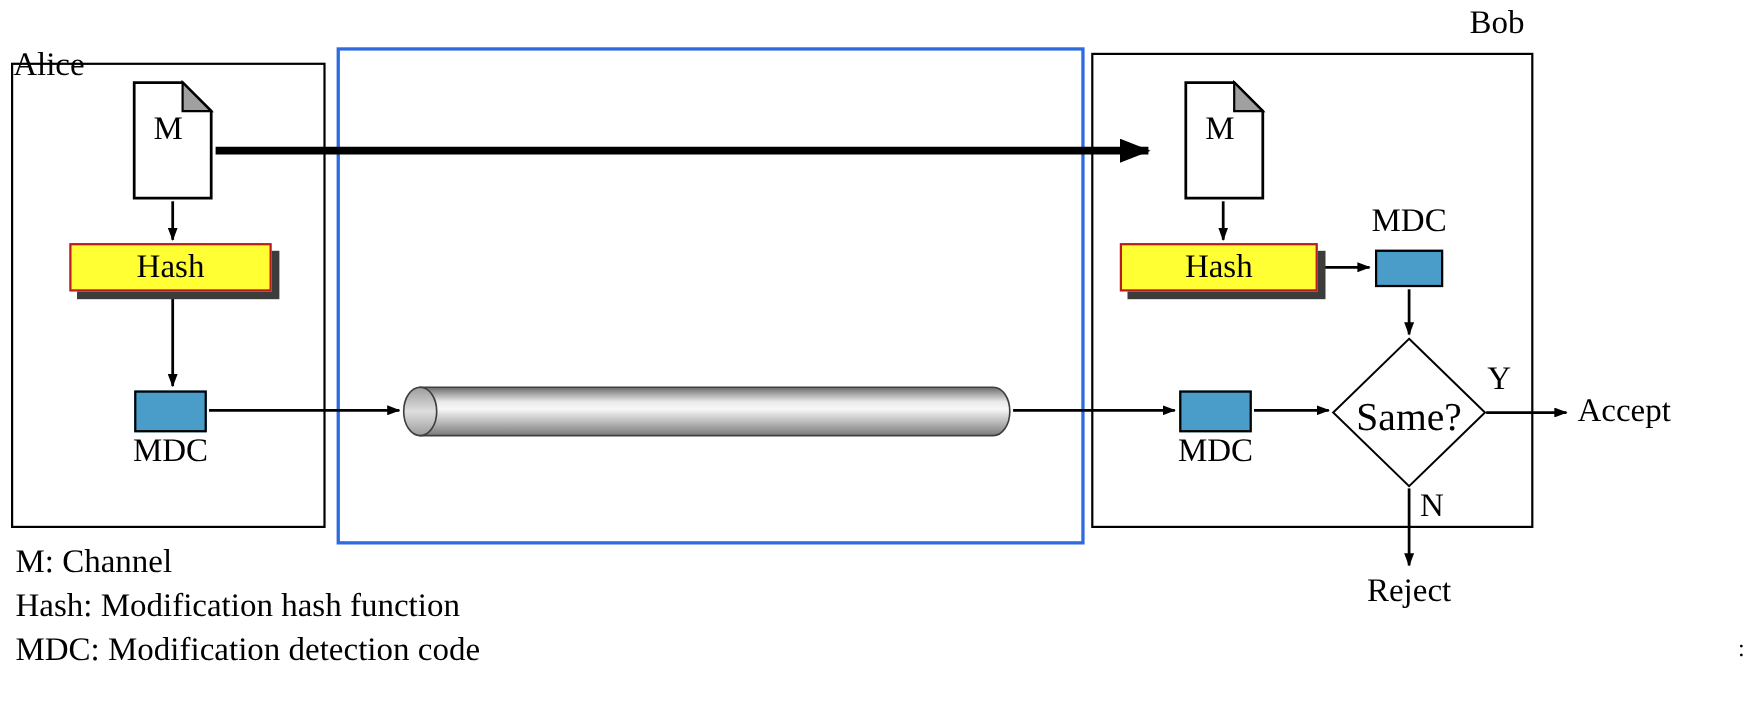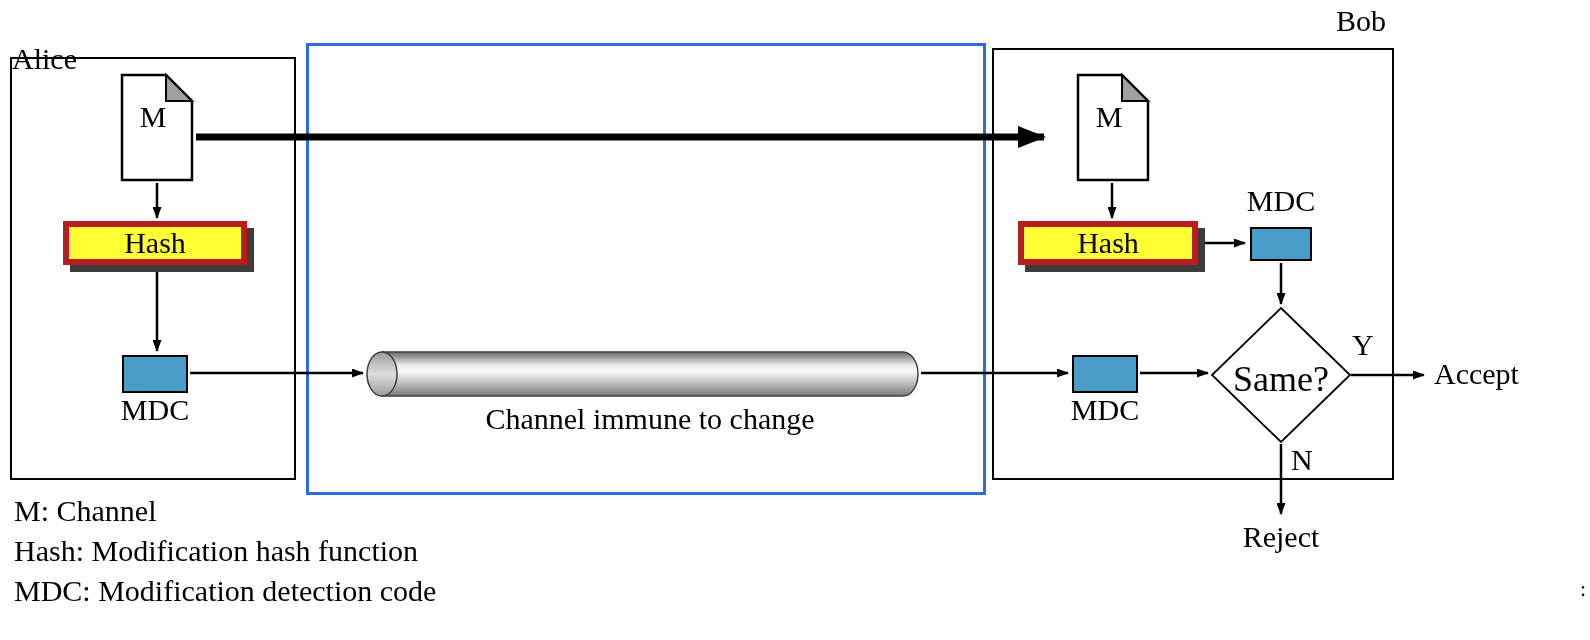--- a/index.html
+++ b/index.html
@@ -16,21 +16,21 @@
     background:transparent; z-index:1;
   }
   svg.layer { position:absolute; left:0; top:0; z-index:2; }
   .lbl {
     position:absolute; z-index:3; font-size:30px; line-height:1.15; white-space:nowrap;
   }
   .center { text-align:center; }
   .hashbox {
     position:absolute; z-index:3;
     background: var(--hash-fill, #ffff33);
-    border:6px solid #b91c1c;
+    border:2px solid #b91c1c;
     box-shadow: 7px 7px 0 var(--hash-shadow, #3c3c3c);
     display:flex; align-items:center; justify-content:center;
     font-size:30px;
   }
   .mdcbox {
     position:absolute; z-index:3;
     background: var(--mdc-fill, #4a9dc8);
     border:2px solid #000;
   }
   
@@ -146,21 +146,20 @@
   <div class="lbl alice-label">Alice</div>
   <div class="lbl bob-label">Bob</div>
 
   <div class="lbl center m-alice">M</div>
   <div class="lbl center m-bob">M</div>
 
   <div class="lbl center mdc-alice-label">MDC</div>
   <div class="lbl center mdc-bob-label">MDC</div>
   <div class="lbl center mdc-upper-label">MDC</div>
 
-  <div class="lbl center immune-label">Channel immune to change</div>
 
   <div class="lbl center same-label">Same?</div>
   <div class="lbl y-label">Y</div>
   <div class="lbl n-label">N</div>
   <div class="lbl accept-label">Accept</div>
   <div class="lbl center reject-label">Reject</div>
 
   <div class="lbl legend-1">M: Channel</div>
   <div class="lbl legend-2">Hash: Modification hash function</div>
   <div class="lbl legend-3">MDC: Modification detection code</div>

